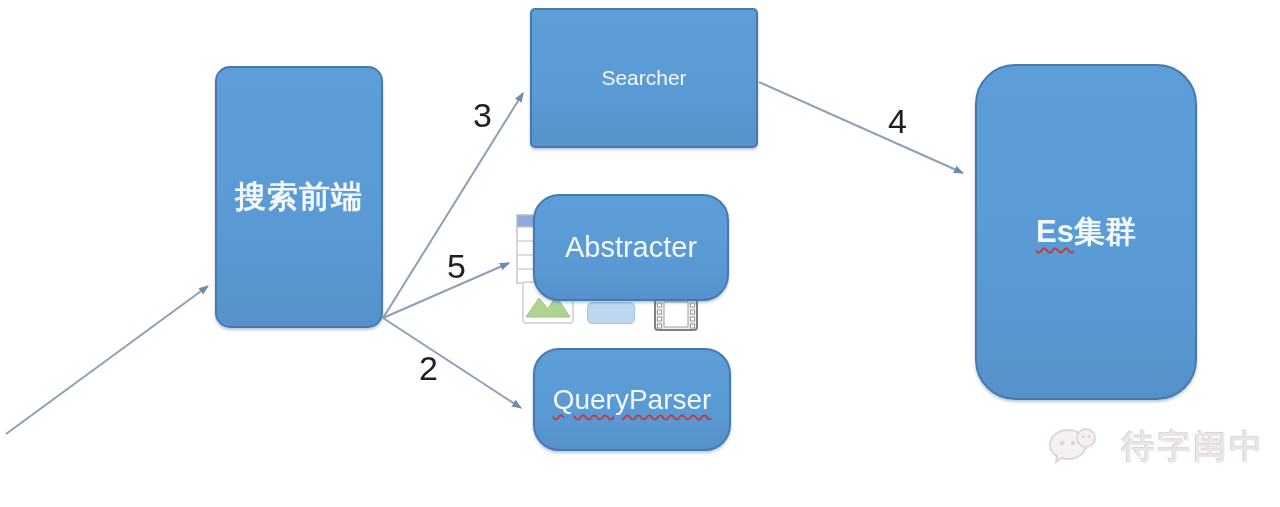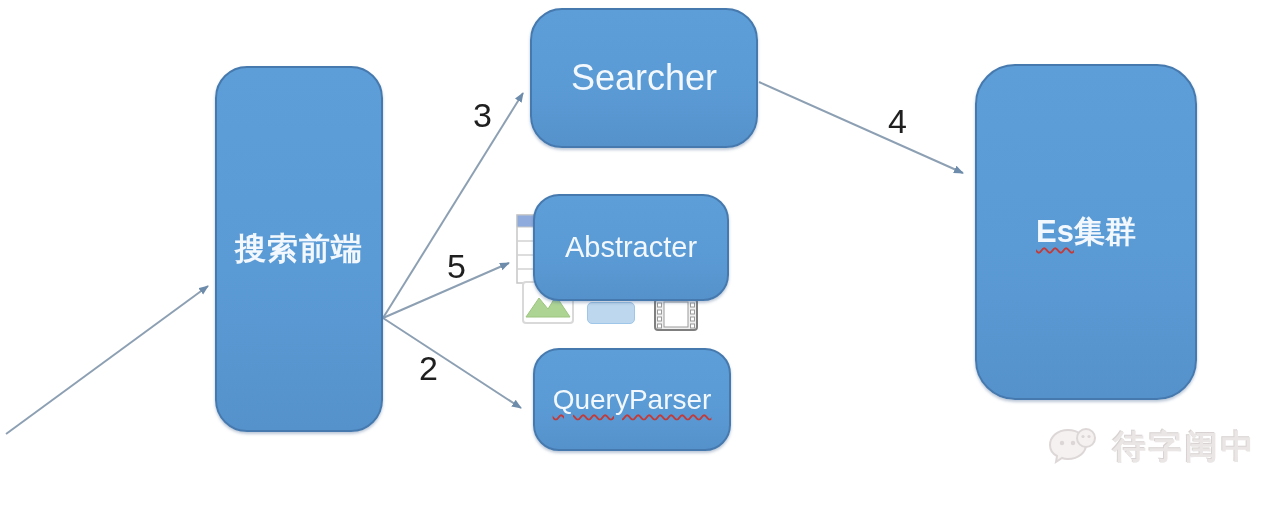--- a/index.html
+++ b/index.html
@@ -11,22 +11,22 @@
 
   
   .node{
     position:absolute;z-index:3;box-sizing:border-box;
     background:linear-gradient(180deg,#5d9ed8 0%,#5b9bd5 55%,#5592cc 100%);
     border:2px solid #4679ae;
     box-shadow:0 2px 3px rgba(60,95,140,.35);
     display:flex;align-items:center;justify-content:center;
     color:#f2f8fd;text-align:center;
   }
-  #node-frontend   {left:215px;top:66px; width:168px;height:366px;border-radius:32px;font-size:31px;font-weight:700;letter-spacing:1px;}
-  #node-searcher   {left:530px;top:8px;  width:228px;height:140px;border-radius:32px;font-size:36px;font-weight:400;}
+  #node-frontend   {left:215px;top:66px; width:168px;height:262px;border-radius:15px;font-size:31px;font-weight:700;letter-spacing:1px;}
+  #node-searcher   {left:530px;top:8px;  width:228px;height:140px;border-radius:5px;font-size:21px;font-weight:400;}
   #node-abstracter {left:533px;top:194px;width:196px;height:107px;border-radius:26px;font-size:29px;font-weight:400;}
   #node-queryparser{left:533px;top:348px;width:198px;height:103px;border-radius:26px;font-size:28px;font-weight:400;}
   #node-escluster  {left:975px;top:64px; width:222px;height:336px;border-radius:40px;font-size:31px;font-weight:700;}
 
   .wavy{
     text-decoration-line:underline;
     text-decoration-style:wavy;
     text-decoration-color:#c23a3a;
     text-decoration-thickness:2px;
     text-underline-offset:5px;
@@ -45,21 +45,21 @@
   
   .ph-icon{position:absolute;z-index:1;}
   #icon-table  {left:516px;top:214px;}
   #icon-picture{left:522px;top:281px;width:52px;height:43px;background:#ffffff;border:2px solid #d9d9d9;border-radius:4px;box-sizing:border-box;overflow:hidden;}
   #icon-content{left:587px;top:302px;width:48px;height:22px;background:#bdd7ee;border:1px solid #9ec6e8;border-radius:5px;box-sizing:border-box;}
   #icon-film   {left:654px;top:298px;}
 
   
   #watermark{
     position:absolute;left:1046px;top:424px;z-index:4;
-    display:flex;align-items:center;gap:13px;
+    display:flex;align-items:center;gap:22px;
   }
   #watermark-text{
     font-size:33px;font-weight:700;letter-spacing:3px;
     color:#eae6e5;
     text-shadow:-1px -1px 0 #d8d3d2, 1px 1px 1px #ffffff;
   }
 </style>
 </head>
 <body>
 

